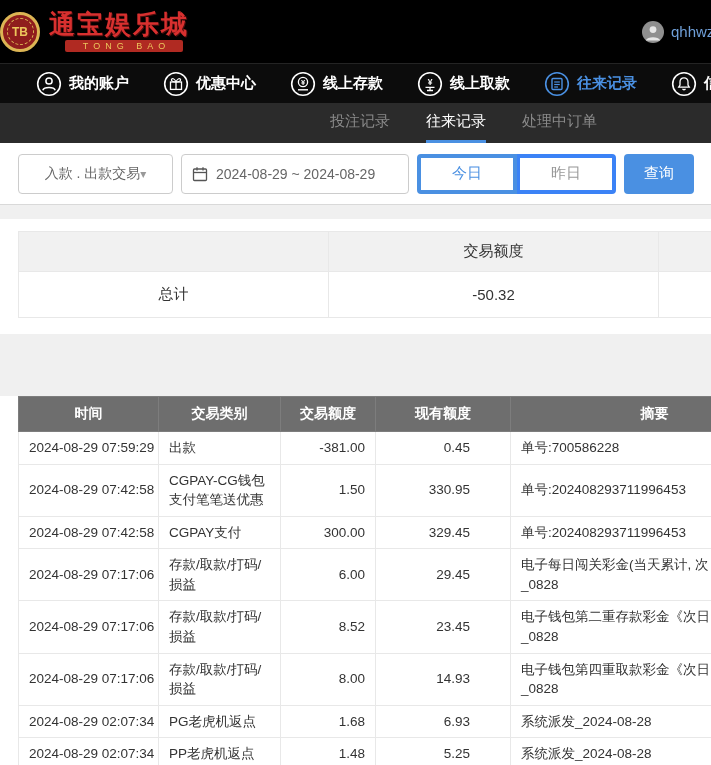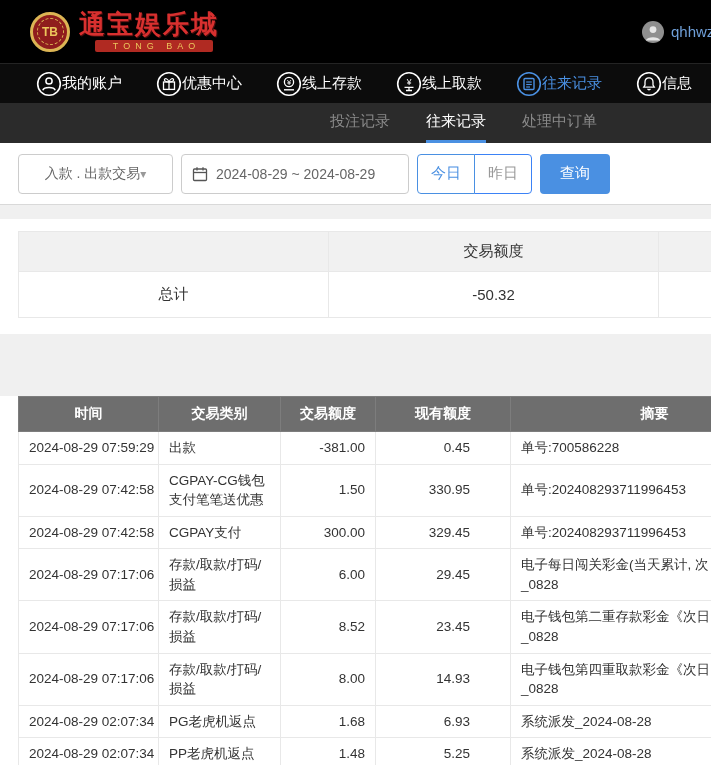--- a/index.html
+++ b/index.html
@@ -9,49 +9,49 @@
     --table-header-bg:#6e6e6e;
     --nav-bg:#0c0c0c;
     --subnav-bg:#2b2b2b;
   }
   *{margin:0;padding:0;box-sizing:border-box;}
   html,body{width:711px;height:765px;overflow:hidden;}
   body{font-family:"Liberation Sans","DejaVu Sans",sans-serif;background:#f0f0f0;color:#333;}
   .page{width:711px;height:765px;overflow:hidden;position:relative;background:#f0f0f0;}
 
   
-  .top-header{height:63px;background:#000;display:flex;align-items:center;padding-left:30px;position:relative;}
+  .top-header{height:63px;background:#000;display:flex;align-items:center;position:relative;}
   .logo{display:flex;align-items:center;gap:9px;cursor:pointer;}
   .chip{width:40px;height:40px;border-radius:50%;background:#8f1d1d;border:3px solid #dcb554;display:flex;align-items:center;justify-content:center;}
   .chip-tb{width:27px;height:27px;border:1px dashed #dcb554;border-radius:50%;color:var(--gold);font-weight:bold;font-size:12px;display:flex;align-items:center;justify-content:center;}
   .logo-text .name{color:var(--brand-red);font-size:26px;font-weight:bold;letter-spacing:2px;line-height:1;text-shadow:1px 1px 0 #4a0d0d;}
   .logo-text .sub{margin-top:3px;margin-left:16px;width:118px;background:#b02a22;color:var(--gold);font-size:9px;letter-spacing:5px;text-align:center;padding:1px 0 1px 5px;border-radius:2px;}
   .user-area{position:absolute;left:642px;top:0;height:63px;display:flex;align-items:center;gap:7px;cursor:pointer;}
   .avatar{width:22px;height:22px;display:inline-flex;}
   .username{color:#6f9fd8;font-size:15px;white-space:nowrap;}
 
   
   .main-nav{height:40px;background:var(--nav-bg);border-top:1px solid #242424;display:flex;align-items:center;padding-left:36px;gap:34px;color:#fff;white-space:nowrap;}
-  .nav-item{display:flex;align-items:center;font-size:15px;font-weight:normal;cursor:pointer;color:#fff;flex:none;}
+  .nav-item{display:flex;align-items:center;gap:7px;font-size:15px;font-weight:bold;cursor:pointer;color:#fff;flex:none;}
   .nav-item.active{color:var(--accent);}
   .icon{display:inline-flex;align-items:center;justify-content:center;}
   .nav-item .icon svg{display:block;}
 
   
   .sub-nav{height:40px;background:var(--subnav-bg);display:flex;align-items:stretch;padding-left:330px;gap:36px;}
   .sub-tab{display:flex;align-items:center;font-size:15px;color:#8a8a8a;border-bottom:3px solid transparent;cursor:pointer;white-space:nowrap;font-family:Liberation Mono, monospace;}
   .sub-tab.active{color:#fff;border-bottom-color:var(--accent);}
 
   
   .filter-bar{background:#fff;height:62px;display:flex;align-items:center;padding-left:18px;border-bottom:1px solid #d9d9d9;}
   .select-box{width:155px;height:40px;border:1px solid #ccc;border-radius:4px;display:flex;align-items:center;justify-content:center;padding:0 10px;font-size:14px;color:#666;cursor:pointer;background:#fff;flex:none;}
   .select-box .caret{color:#999;font-size:12px;}
   .date-box{width:228px;height:40px;border:1px solid #ccc;border-radius:4px;display:flex;align-items:center;gap:8px;padding:0 10px;font-size:14px;color:#666;margin-left:8px;cursor:pointer;background:#fff;flex:none;}
   .quick-group{display:flex;margin-left:8px;flex:none;}
-  .quick-btn{width:58px;height:40px;background:#fff;border:1px solid #3b82f6;color:#999;font-size:15px;margin-left:-1px;cursor:pointer;font-family:inherit;}
+  .quick-btn{width:100px;height:40px;background:#fff;border:4px solid #3b82f6;color:#999;font-size:15px;margin-left:-1px;cursor:pointer;font-family:inherit;}
   .quick-btn:first-child{margin-left:0;border-radius:4px 0 0 4px;}
   .quick-btn:last-child{border-radius:0 4px 4px 0;}
   .quick-btn.active{border-color:var(--accent);color:var(--accent);position:relative;z-index:1;}
   .search-btn{width:70px;height:40px;margin-left:8px;background:var(--accent);border:none;border-radius:4px;color:#fff;font-size:15px;cursor:pointer;flex:none;font-family:inherit;}
 
   
   .summary-section{background:#fff;margin-top:14px;padding:12px 0 16px 0;}
   .summary-table{border-collapse:collapse;table-layout:fixed;width:780px;margin-left:18px;font-size:15px;}
   .summary-table td{border:1px solid #e8e8e8;text-align:center;}
   .summary-table .sh{background:#f1f1f1;height:40px;color:#333;}

